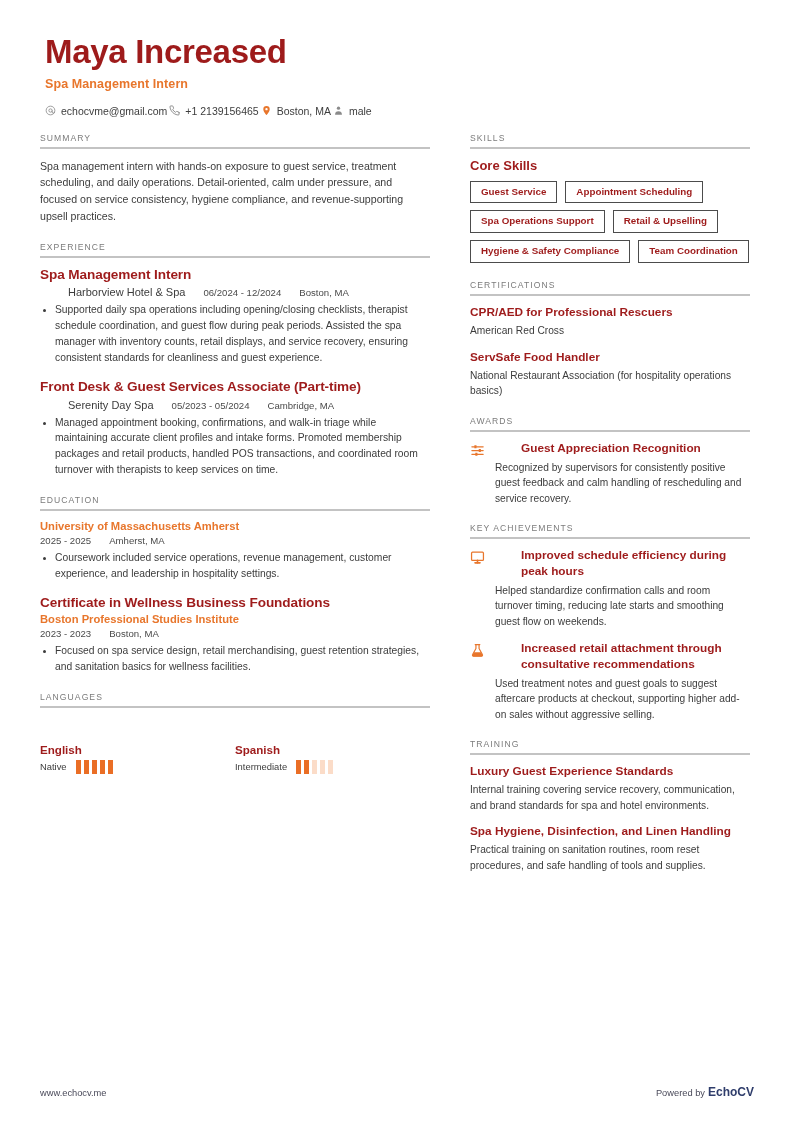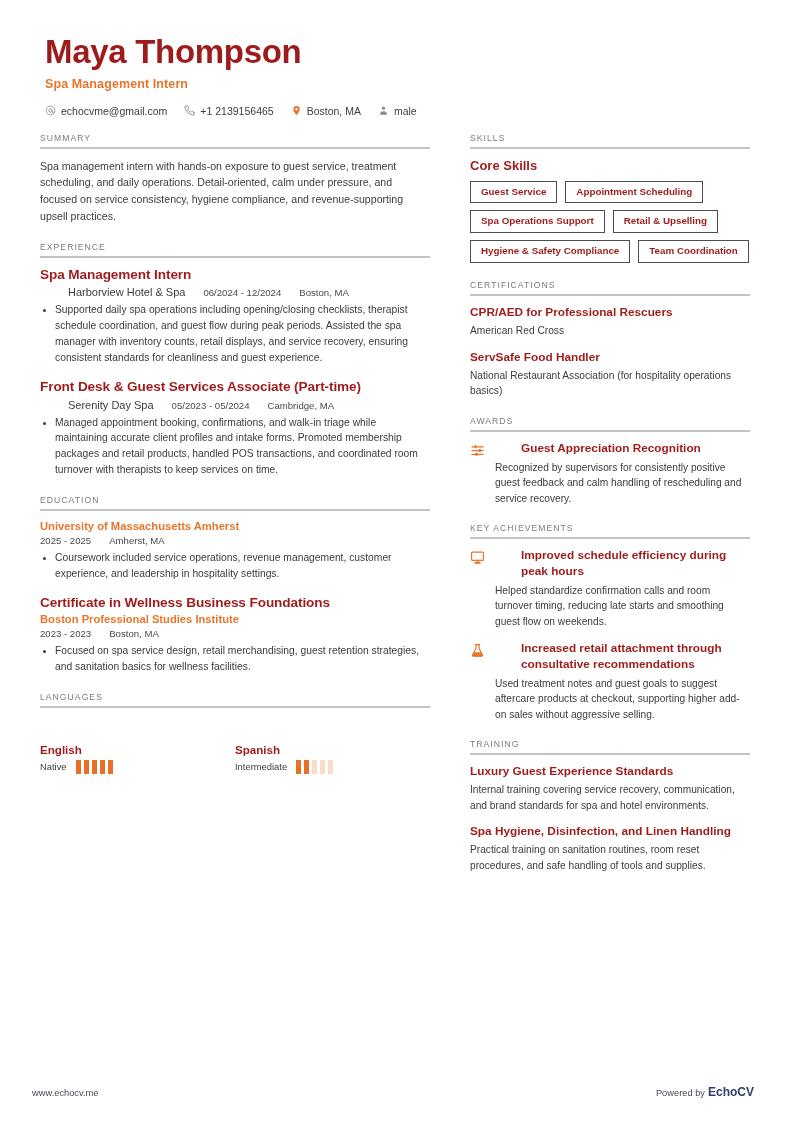--- a/index.html
+++ b/index.html
@@ -9,21 +9,21 @@
     font-family:"Liberation Sans", sans-serif;
     color:#333333;
     -webkit-font-smoothing:antialiased;
   }
   .page { position:relative; width:794px; height:1123px; box-sizing:border-box; padding:34px 40px 0 40px; }
 
   
   .hdr { padding-left:5px; }
   .name { font-size:33px; font-weight:700; color:#9e1b1b; letter-spacing:-0.3px; line-height:1.08; margin:0; }
   .role { font-size:12.5px; font-weight:600; color:#e8762c; margin-top:7px; letter-spacing:0.1px; }
-  .contact { display:flex; align-items:flex-start; gap:17px; margin-top:14px; flex-wrap:wrap; }
+  .contact { display:flex; align-items:flex-start; gap:2px; margin-top:14px; flex-wrap:wrap; }
   .citem { display:flex; align-items:center; gap:5px; font-size:10.5px; color:#3d3d3d; }
   .citem svg { display:block; }
 
   
   .cols { display:flex; gap:40px; margin-top:16px; align-items:flex-start; }
   .colL { width:390px; flex:0 0 390px; }
   .colR { width:280px; flex:0 0 280px; padding-top:0; }
 
   .sec { margin-bottom:17px; }
   .sec-title { font-size:8.6px; letter-spacing:1.05px; color:#7b7b7b; text-transform:uppercase; font-weight:400; }
@@ -64,32 +64,32 @@
   .r-sub { font-size:10.2px; color:#3c3c3c; line-height:1.5; margin-top:3px; }
 
   .icon-item { display:flex; gap:9px; align-items:flex-start; margin-bottom:12px; }
   .icon-item:last-child { margin-bottom:0; }
   .icon-box { flex:0 0 16px; width:16px; padding-top:2px; }
   .icon-body { flex:1 1 auto; }
   .icon-title { font-size:11.8px; font-weight:700; color:#9e1b1b; line-height:1.32;margin-left:26px; }
   .icon-desc { font-size:10.2px; color:#3c3c3c; line-height:1.5; margin-top:4px; }
 
   
-  .footer { position:absolute; left:32px; right:40px; bottom:24px; display:flex; justify-content:space-between; align-items:baseline; }
+  .footer { position:absolute; left:40px; right:40px; bottom:24px; display:flex; justify-content:space-between; align-items:baseline; }
   .foot-url { font-size:9.3px; color:#4a4a5a; }
   .foot-right { font-size:9.3px; color:#4a4a5a; }
   .brand { font-size:12px; font-weight:700; color:#2f3d6b; margin-left:3px; }
 </style>
 </head>
 <body>
 
 <div class="page">
 
   <div class="hdr">
-    <div class="name">Maya Thompson</div>
+    <div class="name">Maya Increased</div>
     <div class="role">Spa Management Intern</div>
     <div class="contact">
 
       <div class="citem">
         <span>
           <svg width="11" height="11" viewBox="0 0 24 24" fill="none" stroke="#8a8a8a" stroke-width="1.8">
             <circle cx="12" cy="12" r="9.5"></circle>
               <circle cx="12" cy="12" r="3.6"></circle>
               <path d="M15.6 12v3.2a2.6 2.6 0 0 0 5.2 0"></path>
           </svg>

